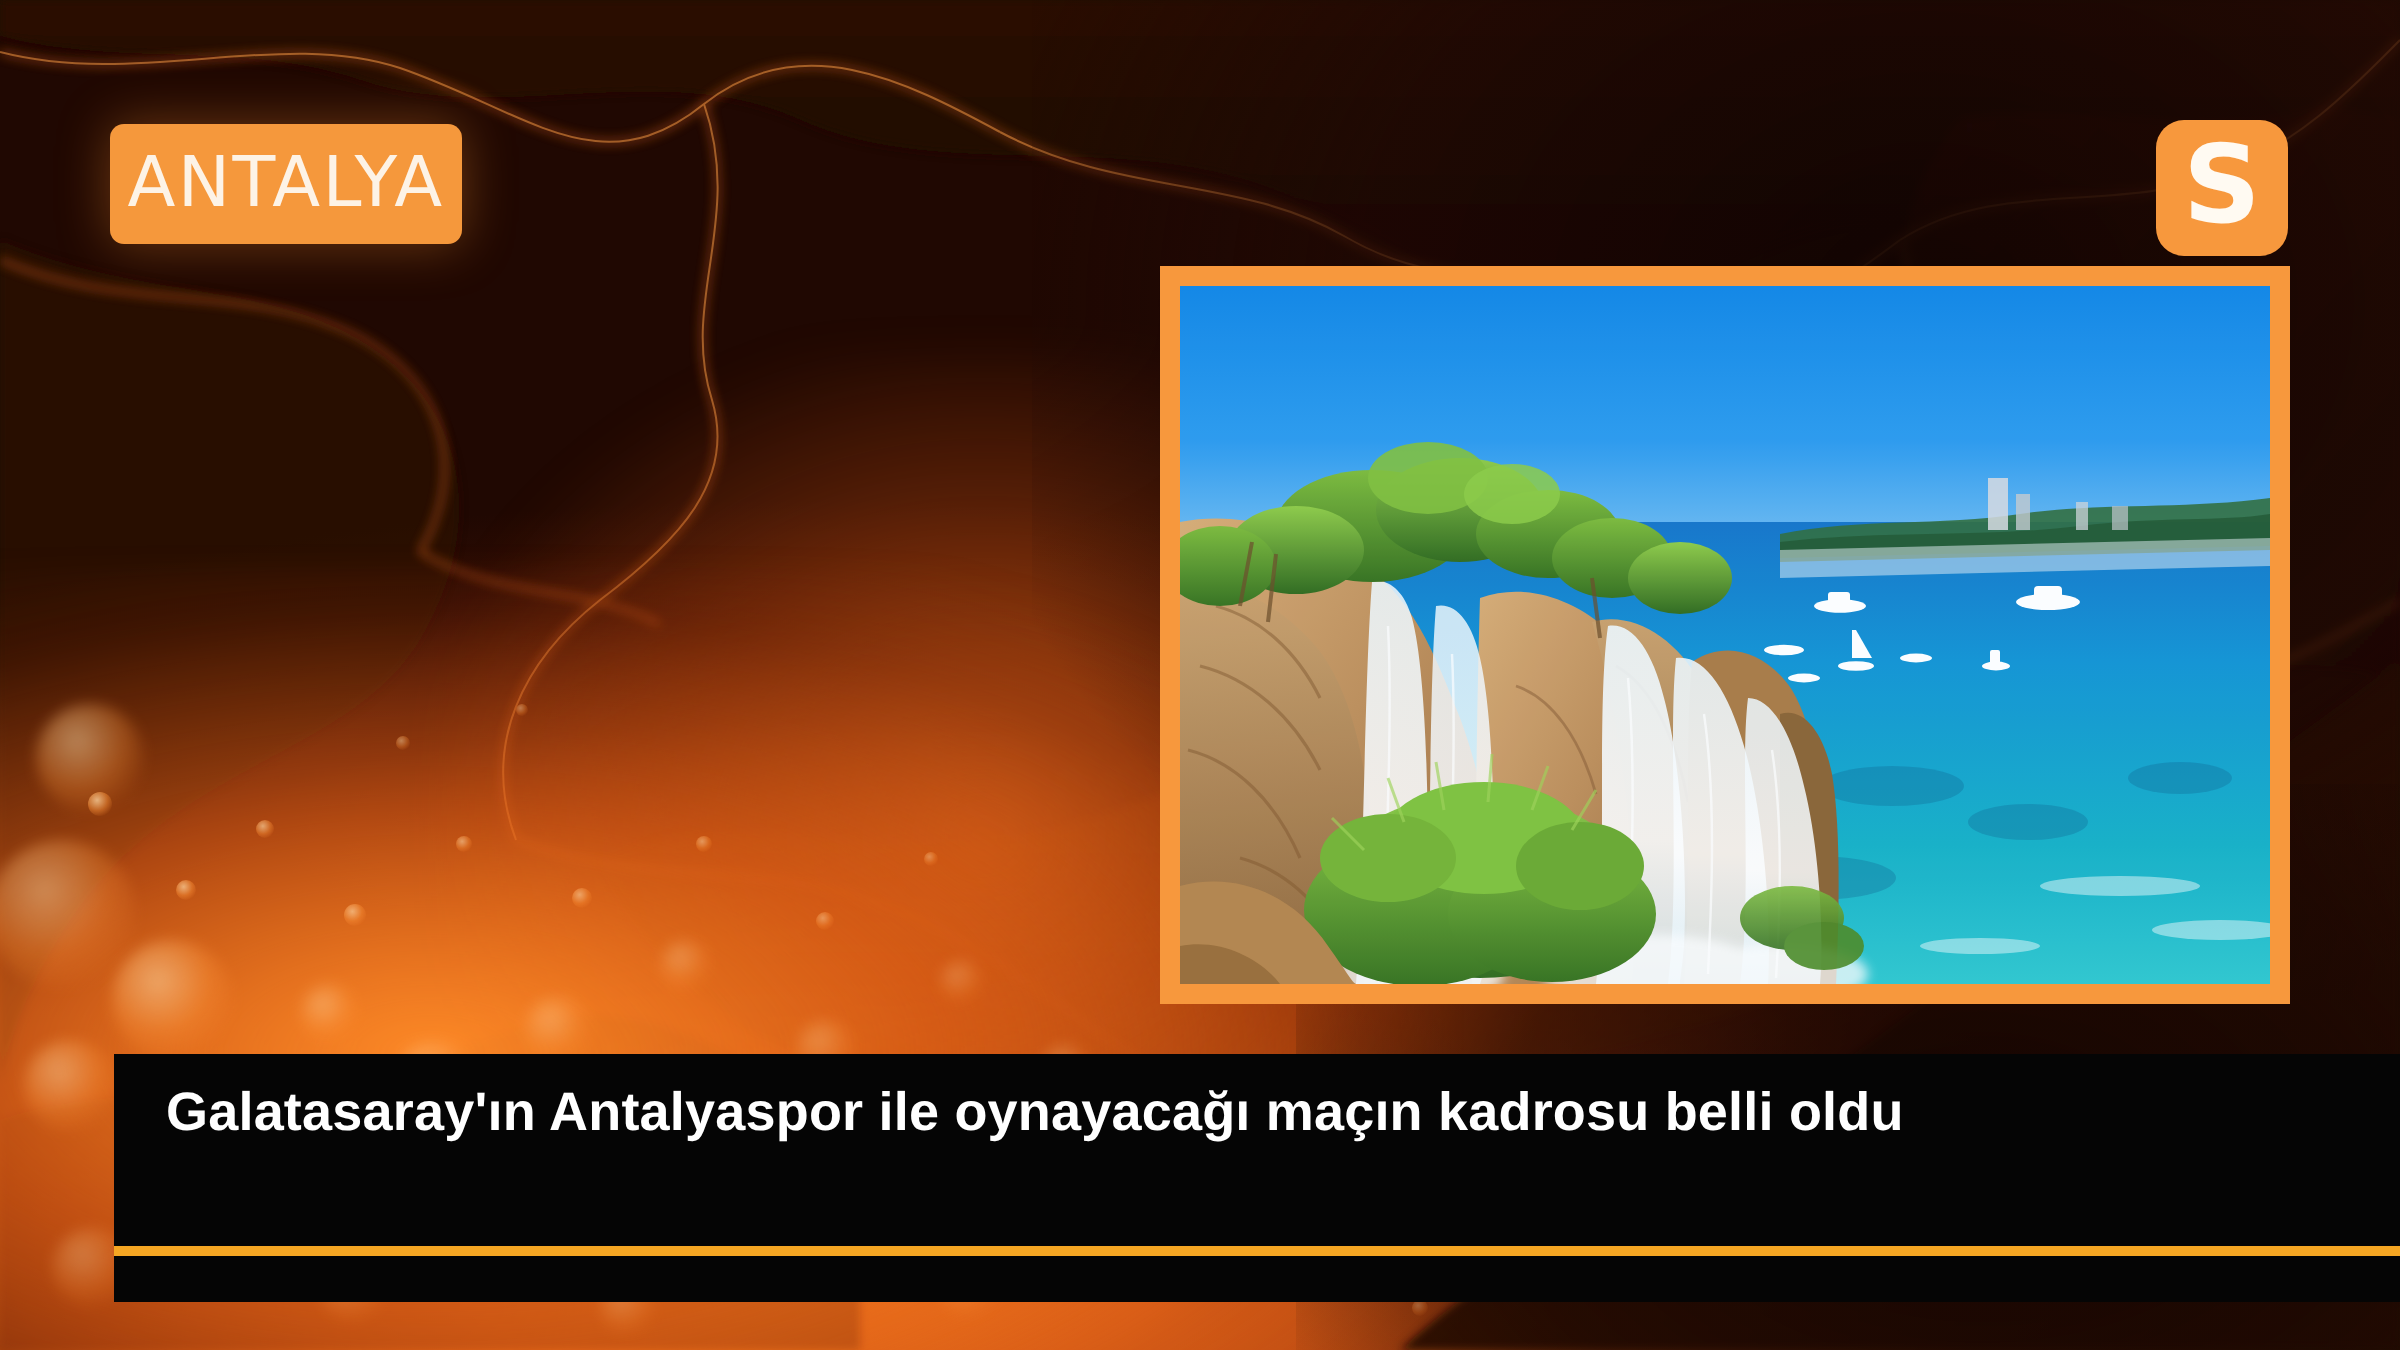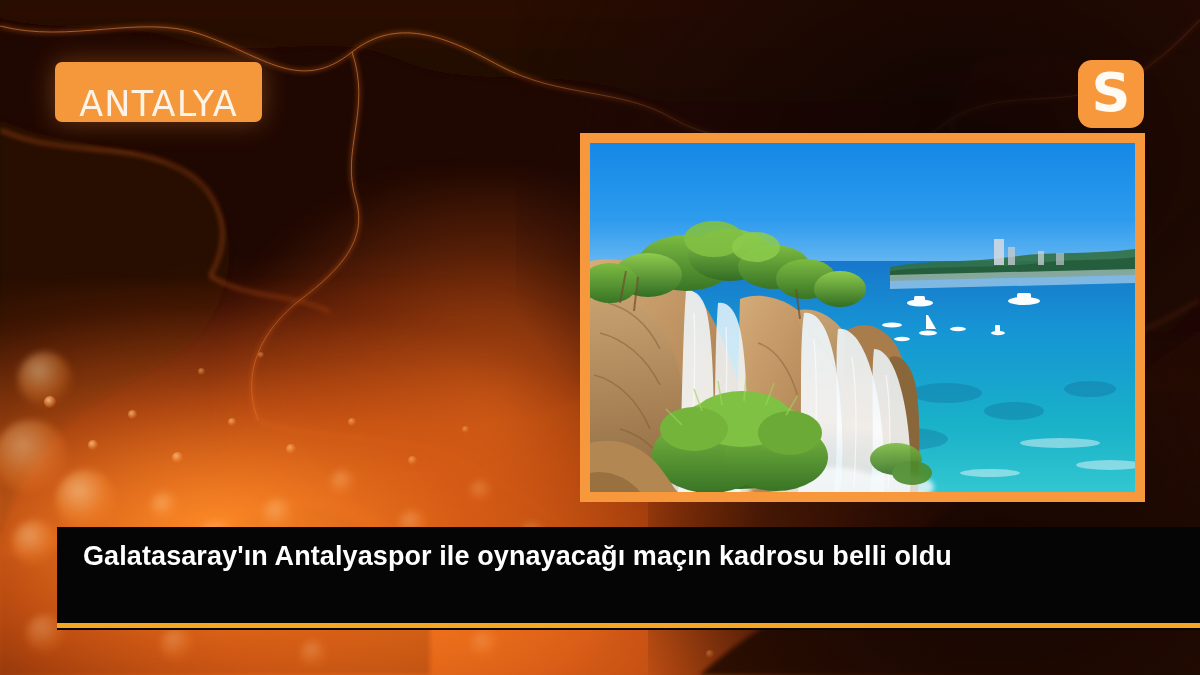--- a/index.html
+++ b/index.html
@@ -77,26 +77,26 @@
     filter: blur(0.6px);
   }
   .bokeh b.soft { filter: blur(3.5px); }
   .bokeh b.tiny { filter: blur(0.2px); }
 
   
   .city-badge {
     position: absolute;
     left: 55px;
     top: 62px;
-    width: 207px;
+    width: 176px;
     height: 60px;
     border-radius: 7px;
     background: #f5983c;
     display: flex;
-    align-items: flex-end;
+    align-items: center;
     justify-content: center;
     box-shadow: 0 0 26px rgba(255,150,50,0.35);
   }
   .city-badge span {
     color: #fdf3e6;
     font-size: 35px;
     font-weight: 400;
     letter-spacing: 1.2px;
     line-height: 1;
     font-family: "DejaVu Sans", sans-serif;
@@ -145,21 +145,21 @@
     background: #1592e8;
   }
   .photo svg { display: block; width: 100%; height: 100%; }
 
   
   .headline-bar {
     position: absolute;
     left: 57px;
     top: 527px;
     width: 1143px;
-    height: 103px;
+    height: 124px;
     background: #050505;
     box-sizing: border-box;
     padding: 12px 26px 0 26px;
     z-index: 5;
   }
   .headline-bar h1 {
     margin: 0;
     color: #ffffff;
     font-size: 27px;
     font-weight: 700;

